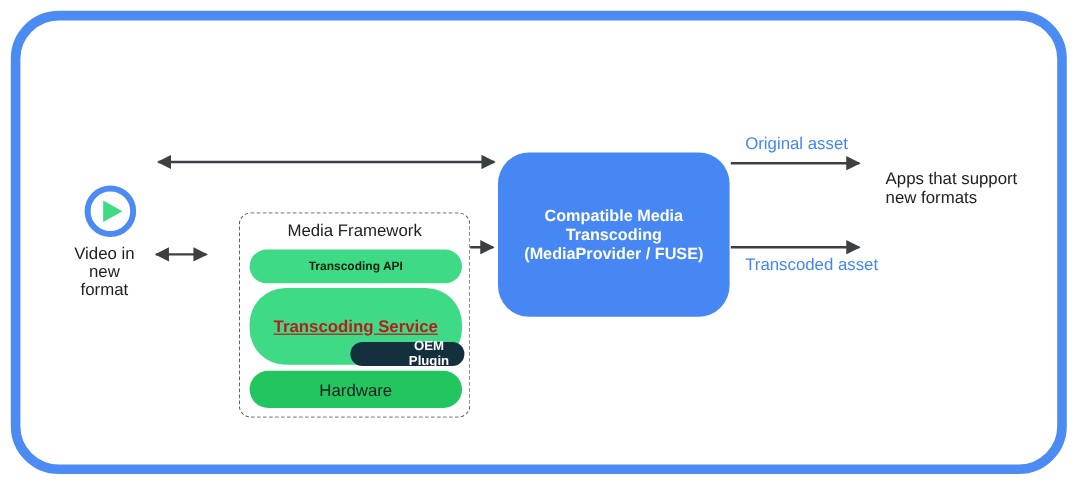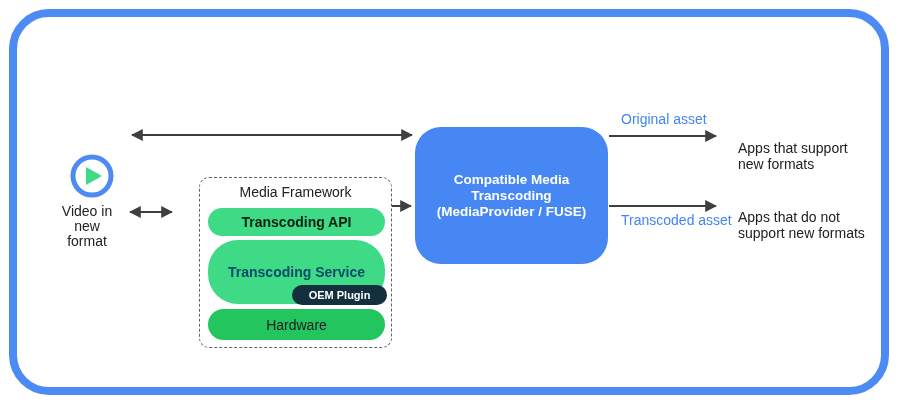--- a/index.html
+++ b/index.html
@@ -65,41 +65,43 @@
     align-items: center;
     justify-content: center;
     text-align: center;
   }
   .pill-api {
     left: 8px; top: 30px;
     width: 177px; height: 28px;
     border-radius: 14px;
     background: #3EDA86;
     font-weight: bold;
-    font-size: 14px;
+    font-size: 10px;
     color: #06210f;
   }
   .pill-service {
     left: 8px; top: 62px;
     width: 177px; height: 64px;
     border-radius: 30px;
     background: #3EDA86;
     font-weight: bold;
     font-size: 14px;
-    color: #0c4a6e;
+    color: #b91c1c;
     padding-bottom: 0;
+    text-decoration: underline;
   }
   .pill-oem {
     left: 92px; top: 107px;
     width: 95px; height: 20px;
     border-radius: 10px;
     background: #14303F;
     font-weight: bold;
     font-size: 11px;
     color: #ffffff;
+    padding-left: 36px;
   }
   .pill-hw {
     left: 8px; top: 131px;
     width: 177px; height: 31px;
     border-radius: 16px;
     background: #22c55e;
     font-size: 14px;
     color: #202124;
   }
   .transcoder-box {
@@ -191,16 +193,14 @@
 Transcoding
 (MediaProvider / FUSE)</div>
 
   <div class="asset-label asset-original">Original asset</div>
 
   <div class="asset-label asset-transcoded">Transcoded asset</div>
 
   <div class="apps-label apps-support">Apps that support
 new formats</div>
 
-  <div class="apps-label apps-nosupport">Apps that do not
-support new formats</div>
 
 </div>
 
 </body></html>

